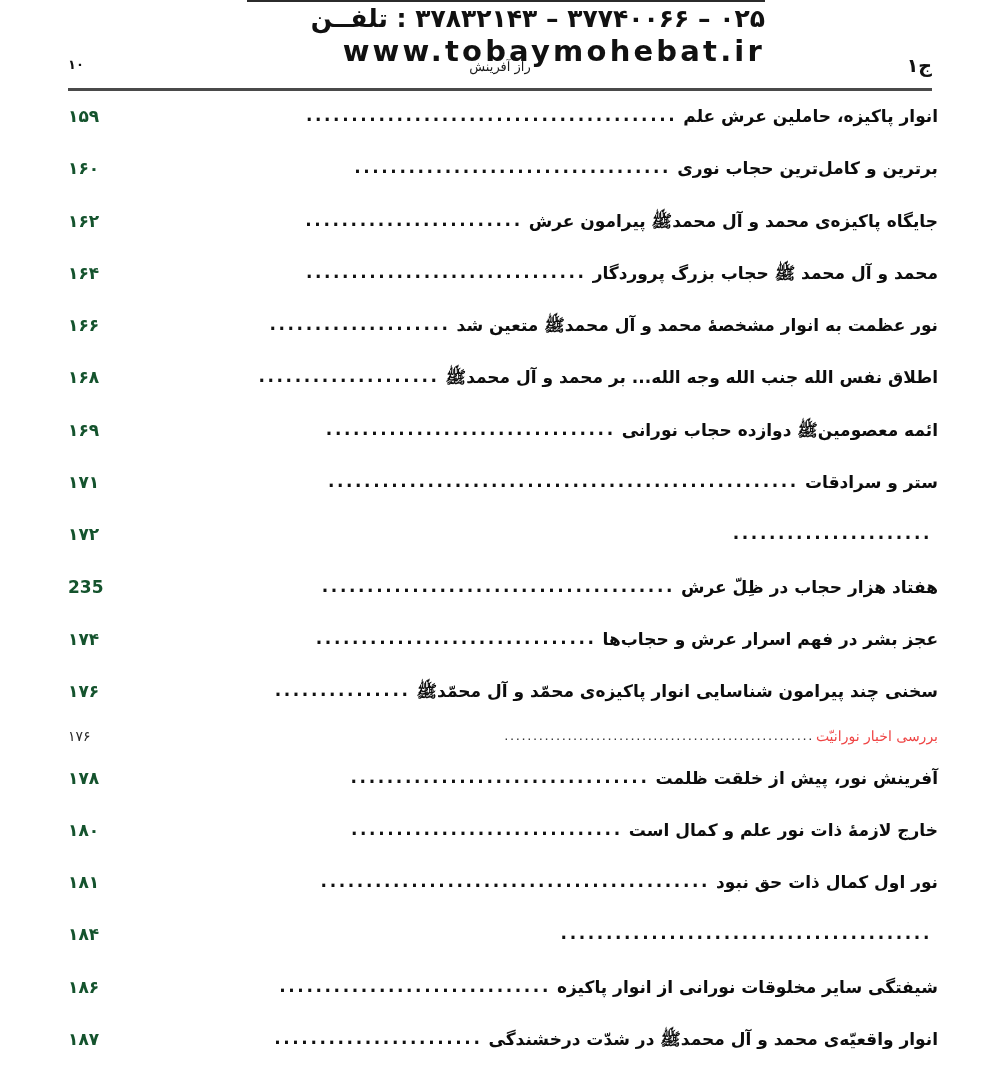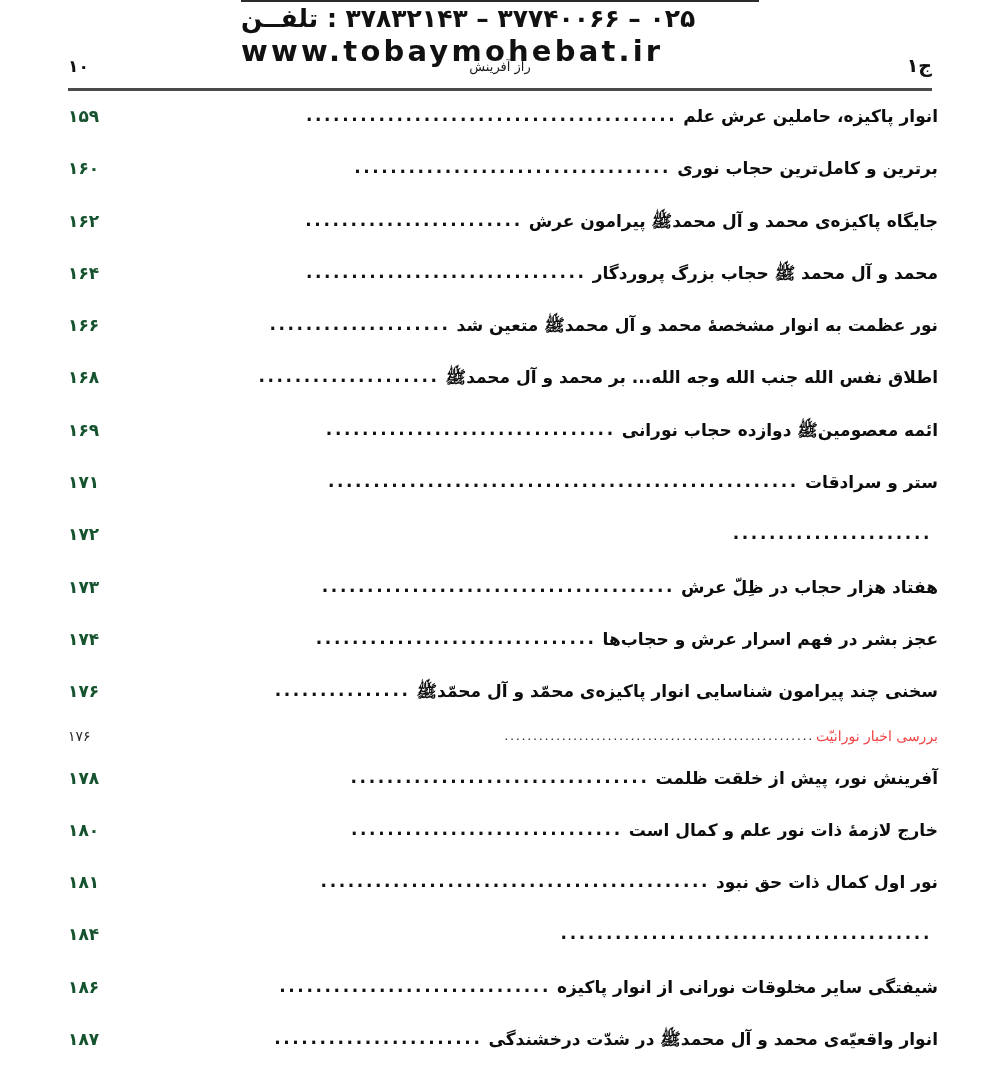--- a/index.html
+++ b/index.html
@@ -15,23 +15,23 @@
     overflow: hidden;
     font-family: "DejaVu Sans", "Liberation Sans", sans-serif;
     color: #111111;
     direction: rtl;
   }
 
   
   .stamp-block {
     position: absolute;
     top: 0;
-    left: 241px;
+    left: 247px;
     width: 518px;
-    text-align: left;
+    text-align: right;
   }
   .stamp-rule {
     height: 2px;
     background: #2b2b2b;
     width: 100%;
   }
   .stamp-phone {
     direction: rtl;
     font-family: "DejaVu Sans", "Liberation Sans", sans-serif;
     font-size: 25px;
@@ -68,21 +68,21 @@
     top: 0;
     font-size: 19px;
     font-weight: 600;
     font-family: "DejaVu Sans", "Liberation Sans", sans-serif;
     line-height: 1;
   }
   .hdr-folio {
     position: absolute;
     left: 0;
     top: 2px;
-    font-size: 17px;
+    font-size: 13px;
     font-weight: 600;
     font-family: "DejaVu Sans", "Liberation Sans", sans-serif;
     line-height: 1;
   }
   .hdr-title {
     position: absolute;
     left: 0;
     right: 0;
     top: 4px;
     text-align: center;
@@ -232,21 +232,21 @@
       <span class="toc-leader">....................................................</span>
       <span class="toc-page">۱۷۱</span>
     </div>
     <div class="toc-row">
       <span class="toc-leader">......................</span>
       <span class="toc-page">۱۷۲</span>
     </div>
     <div class="toc-row">
       <span class="toc-title">هفتاد هزار حجاب در ظِلّ عرش</span>
       <span class="toc-leader">.......................................</span>
-      <span class="toc-page">۱۷۳</span>
+      <span class="toc-page">235</span>
     </div>
     <div class="toc-row">
       <span class="toc-title">عجز بشر در فهم اسرار عرش و حجاب‌ها</span>
       <span class="toc-leader">...............................</span>
       <span class="toc-page">۱۷۴</span>
     </div>
     <div class="toc-row">
       <span class="toc-title">سخنی چند پیرامون شناسایی انوار پاکیزه‌ی محمّد و آل محمّدﷺ</span>
       <span class="toc-leader">...............</span>
       <span class="toc-page">۱۷۶</span>

